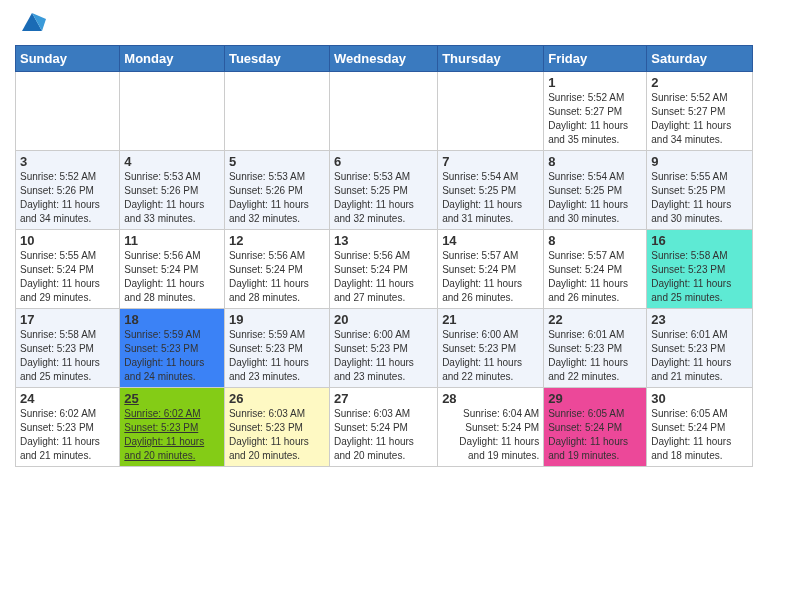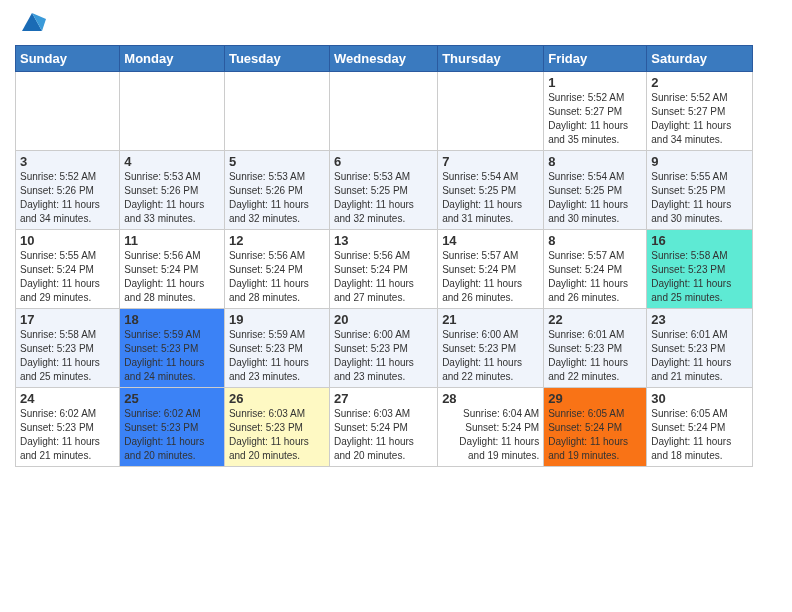--- a/index.html
+++ b/index.html
@@ -299,21 +299,21 @@
           </td>
         </tr>
         <tr>
           <td style="background: rgb(255, 255, 255);">
             <span class="day-num">24</span>
             <div class="day-info" style="white-space: pre-line;">Sunrise: 6:02 AM
 Sunset: 5:23 PM
 Daylight: 11 hours
 and 21 minutes.</div>
           </td>
-          <td style="background: #3b82f6;">
+          <td style="background: #84cc16; text-decoration: underline;">
             <span class="day-num">25</span>
             <div class="day-info" style="white-space: pre-line;">Sunrise: 6:02 AM
 Sunset: 5:23 PM
 Daylight: 11 hours
 and 20 minutes.</div>
           </td>
           <td style="background: #fef9c3;">
             <span class="day-num">26</span>
             <div class="day-info" style="white-space: pre-line;">Sunrise: 6:03 AM
 Sunset: 5:23 PM
@@ -327,21 +327,21 @@
 Daylight: 11 hours
 and 20 minutes.</div>
           </td>
           <td style="background: rgb(255, 255, 255);">
             <span class="day-num">28</span>
             <div class="day-info" style="white-space: pre-line; text-align: right;">Sunrise: 6:04 AM
 Sunset: 5:24 PM
 Daylight: 11 hours
 and 19 minutes.</div>
           </td>
-          <td style="background: #f97316;">
+          <td style="background: #ec4899;">
             <span class="day-num">29</span>
             <div class="day-info" style="white-space: pre-line;">Sunrise: 6:05 AM
 Sunset: 5:24 PM
 Daylight: 11 hours
 and 19 minutes.</div>
           </td>
           <td style="background: rgb(255, 255, 255);">
             <span class="day-num">30</span>
             <div class="day-info" style="white-space: pre-line;">Sunrise: 6:05 AM
 Sunset: 5:24 PM

